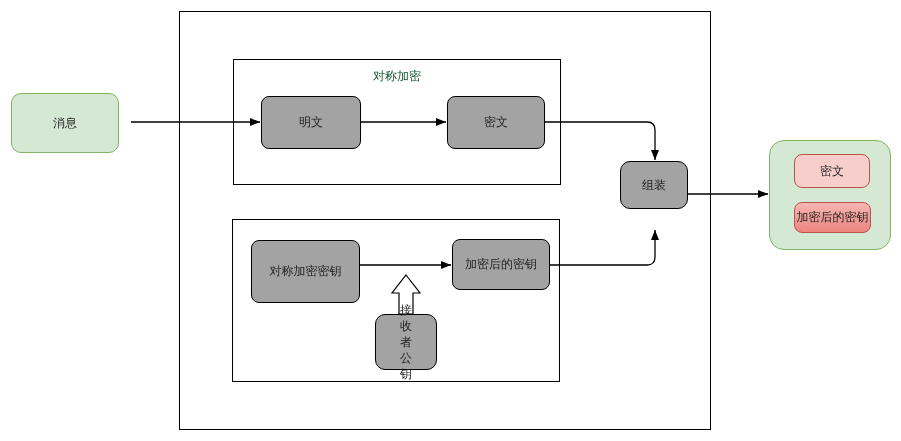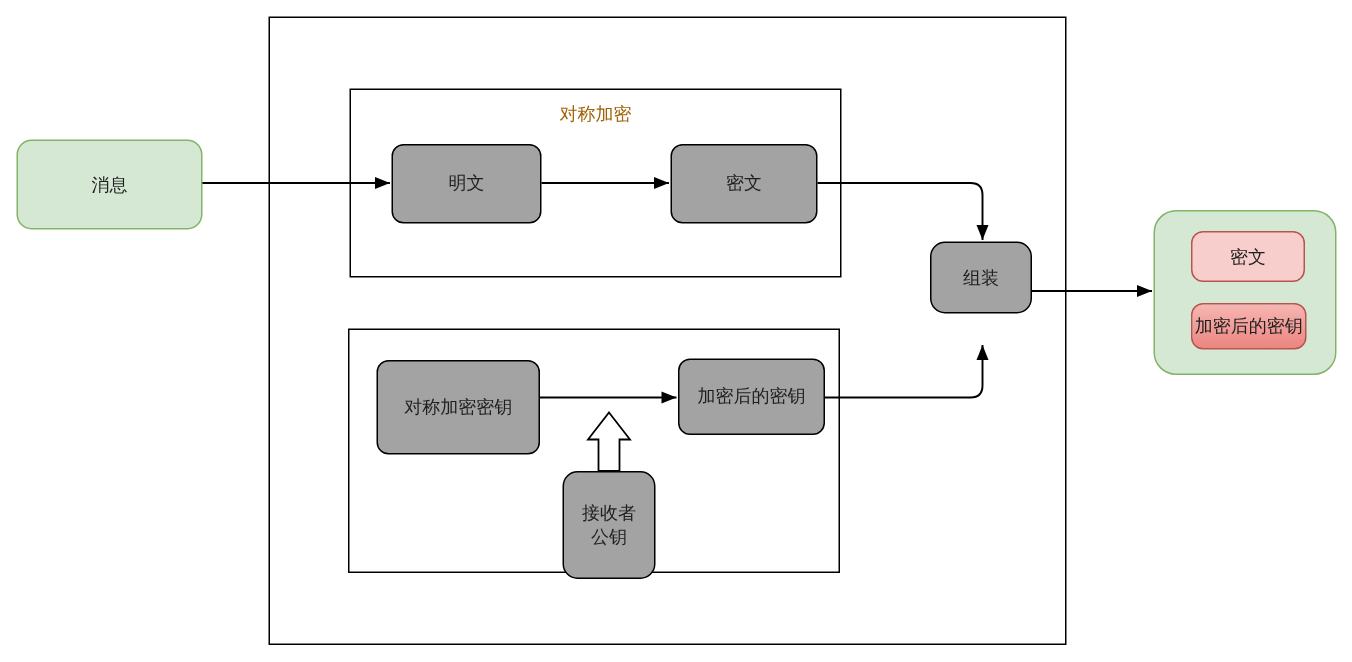--- a/index.html
+++ b/index.html
@@ -10,21 +10,21 @@
   .abs{position:absolute;box-sizing:border-box;}
   .node{
     border:1px solid #000000;border-radius:8px;background:#a3a3a3;
     display:flex;align-items:center;justify-content:center;text-align:center;
     line-height:1.35;
   }
   .section{
     border:1px solid #000000;background:transparent;
   }
   .section-label{
-    position:absolute;top:8px;left:0;width:100%;text-align:center;color:#a16207;
+    position:absolute;top:8px;left:0;width:100%;text-align:center;color:#14532d;
   }
   .green{
     background:#d5e8d4;border:1px solid #82b366;border-radius:10px;
   }
   .pink-light{
     background:#f8cecc;border:1px solid #b85450;border-radius:8px;
   }
   .pink-dark{
     background:linear-gradient(180deg,#f6b6b2 0%,#ec8580 100%);
     border:1px solid #b85450;border-radius:8px;
@@ -53,41 +53,41 @@
     </defs>
     <path d="M131,122 L260,122" fill="none" stroke="#000000" stroke-width="1.3" marker-end="url(#arrow)"></path>
     <path d="M361,122 L446,122" fill="none" stroke="#000000" stroke-width="1.3" marker-end="url(#arrow)"></path>
     <path d="M545,122 L647,122 Q655,122 655,130 L655,160" fill="none" stroke="#000000" stroke-width="1.3" marker-end="url(#arrow)"></path>
     <path d="M360,265 L451,265" fill="none" stroke="#000000" stroke-width="1.3" marker-end="url(#arrow)"></path>
     <path d="M550,265 L647,265 Q655,265 655,257 L655,230" fill="none" stroke="#000000" stroke-width="1.3" marker-end="url(#arrow)"></path>
     <path d="M688,194 L768,194" fill="none" stroke="#000000" stroke-width="1.3" marker-end="url(#arrow)"></path>
     <polygon points="406,275 420,293 413,293 413,314 399,314 399,293 392,293" fill="#ffffff" stroke="#000000" stroke-width="1.2"></polygon>
   </svg>
 
-  <div class="abs node green" style="left:11px;top:93px;width:124px;height:60px;">
+  <div class="abs node green" style="left:11px;top:93px;width:108px;height:60px;">
     <span>消息</span>
   </div>
 
   <div class="abs node" style="left:261px;top:96px;width:100px;height:53px;">
     <span>明文</span>
   </div>
 
   <div class="abs node" style="left:447px;top:96px;width:98px;height:53px;">
     <span>密文</span>
   </div>
 
   <div class="abs node" style="left:251px;top:240px;width:109px;height:63px;">
     <span>对称加密密钥</span>
   </div>
 
   <div class="abs node" style="left:452px;top:239px;width:98px;height:51px;">
     <span>加密后的密钥</span>
   </div>
 
-  <div class="abs node" style="left:375px;top:314px;width:62px;height:72px;border-radius:10px;padding:0 12px;">
+  <div class="abs node" style="left:375px;top:314px;width:62px;height:56px;border-radius:10px;padding:0 24px;">
     <span>接收者公钥</span>
   </div>
 
   <div class="abs node" style="left:620px;top:161px;width:68px;height:48px;border-radius:10px;">
     <span>组装</span>
   </div>
 
   <div class="abs green result-group" style="left:769px;top:140px;width:122px;height:110px;">
     <div class="abs node pink-light" style="left:24px;top:13px;width:76px;height:34px;">
       <span>密文</span>

